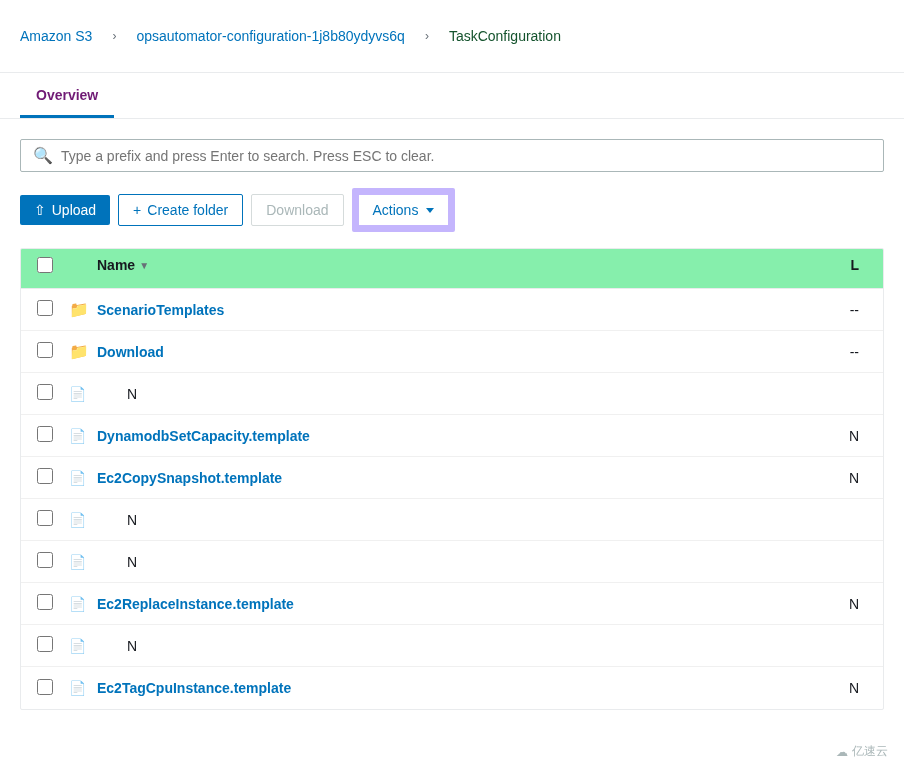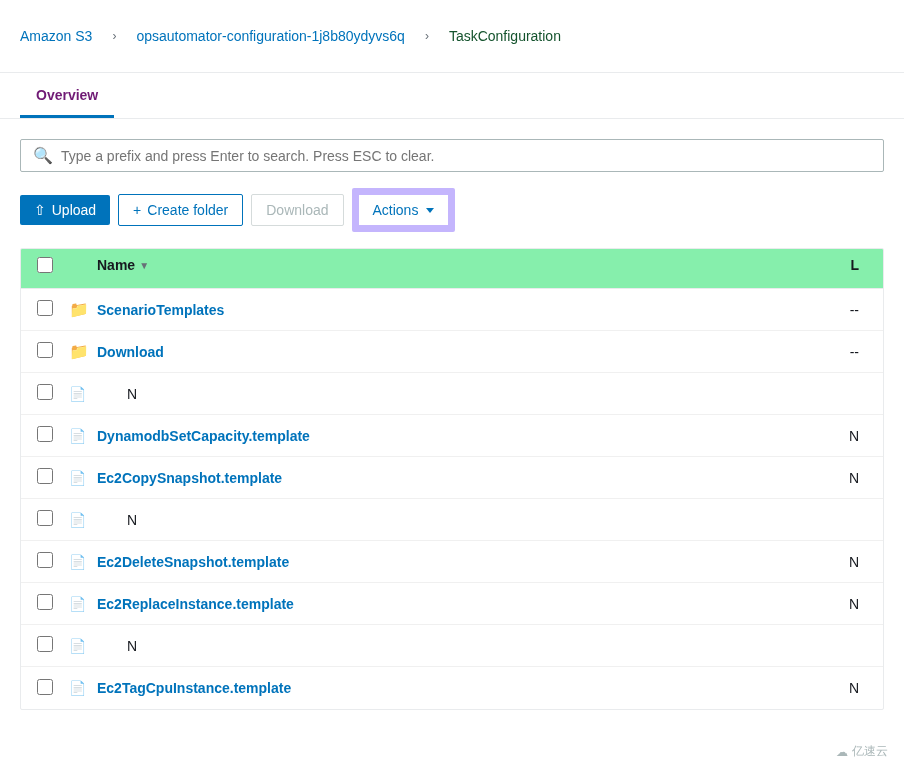--- a/index.html
+++ b/index.html
@@ -344,23 +344,20 @@
         <input type="checkbox" class="checkbox-input" style="">
       </div>
       <div class="table-col-icon"><span style="font-size:14px; color:#687078;">📄</span></div>
       <div class="col-value">N</div>
     </div>
         <div class="table-row">
       <div class="table-col-check">
         <input type="checkbox" class="checkbox-input" style="">
       </div>
       <div class="table-col-icon"><span style="font-size:14px; color:#687078;">📄</span></div>
-      <div class="table-col-name">
-        <a class="item-name">Ec2DeleteSnapshot.template</a>
-      </div>
       <div class="col-value">N</div>
     </div>
         <div class="table-row">
       <div class="table-col-check">
         <input type="checkbox" class="checkbox-input" style="">
       </div>
       <div class="table-col-icon"><span style="font-size:14px; color:#687078;">📄</span></div>
       <div class="table-col-name">
         <a class="item-name">Ec2ReplaceInstance.template</a>
       </div>

